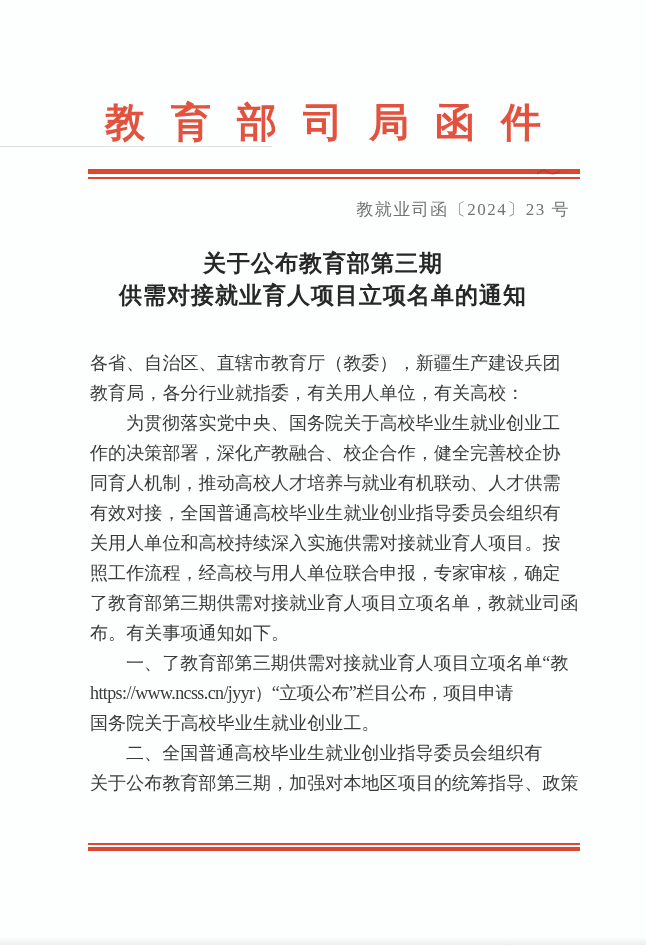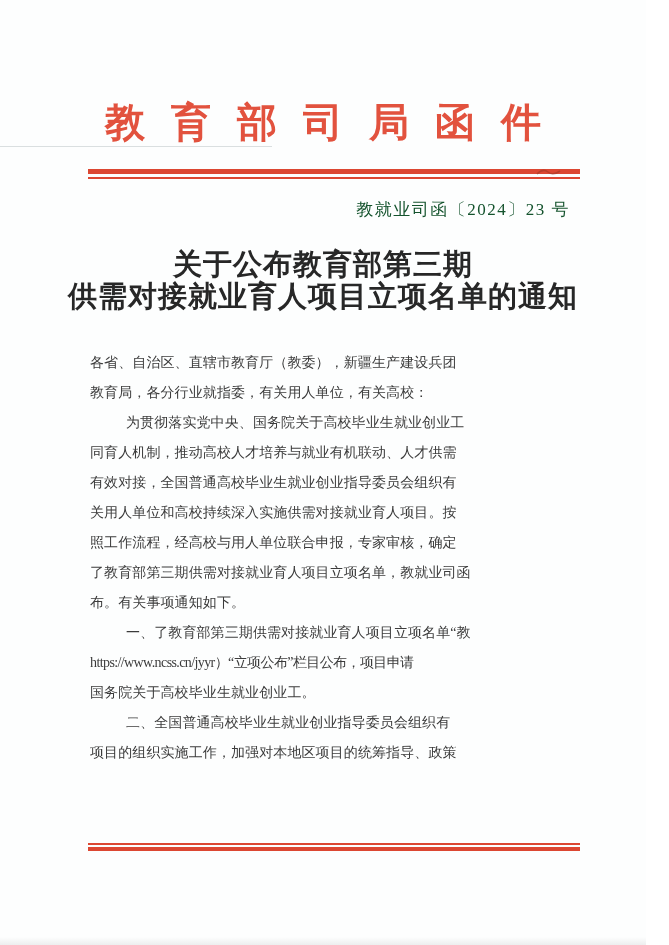--- a/index.html
+++ b/index.html
@@ -51,42 +51,42 @@
   .head-rule .gap   { height: 3px; }
   .head-rule .thin  { height: 2px; background: #dc4732; }
   .pen-mark { position: absolute; right: 18px; top: -4px; }
 
   .doc-number {
     position: absolute;
     top: 198px; left: 0;
     width: 570px;
     text-align: right;
     font-size: 17px;
-    color: #14532d;
+    color: #737373;
     letter-spacing: 1.5px;
     white-space: nowrap;
   }
   .notice-title {
     position: absolute;
     top: 248px; left: 0;
     width: 100%;
     margin: 0;
     text-align: center;
-    font-size: 29px;
+    font-size: 23px;
     font-weight: 700;
     line-height: 32px;
     letter-spacing: 1px;
     color: #272727;
     white-space: nowrap;
   }
   .body-text {
     position: absolute;
     top: 348px; left: 90px;
     width: 470px;
-    font-size: 14px;
+    font-size: 18px;
     line-height: 30px;
     color: #3b3b3b;
     letter-spacing: 0.1px;
   }
   .line { white-space: nowrap; height: 30px; }
   .line.indent { padding-left: 36px; }
   .line.stretch { letter-spacing: 7px; }
   .line.url-line { letter-spacing: -0.6px; }
   .foot-rule { position: absolute; left: 88px; top: 843px; width: 492px; }
   .foot-rule .thin  { height: 2px; background: #dc4732; }
@@ -117,31 +117,32 @@
 
   <h1 class="notice-title">
     <div>关于公布教育部第三期</div>
     <div>供需对接就业育人项目立项名单的通知</div>
   </h1>
 
   <div class="body-text">
     <div class="line">各省、自治区、直辖市教育厅（教委），新疆生产建设兵团</div>
     <div class="line">教育局，各分行业就指委，有关用人单位，有关高校：</div>
     <div class="line indent">为贯彻落实党中央、国务院关于高校毕业生就业创业工</div>
+    <div class="line">作的决策部署，深化产教融合、校企合作，健全完善校企协</div>
     <div class="line">同育人机制，推动高校人才培养与就业有机联动、人才供需</div>
     <div class="line">有效对接，全国普通高校毕业生就业创业指导委员会组织有</div>
     <div class="line">关用人单位和高校持续深入实施供需对接就业育人项目。按</div>
     <div class="line">照工作流程，经高校与用人单位联合申报，专家审核，确定</div>
     <div class="line">了教育部第三期供需对接就业育人项目立项名单，教就业司函</div>
     <div class="line">布。有关事项通知如下。</div>
     <div class="line indent">一、了教育部第三期供需对接就业育人项目立项名单“教</div>
     <div class="line url-line">https://www.ncss.cn/jyyr）“立项公布”栏目公布，项目申请</div>
     <div class="line">国务院关于高校毕业生就业创业工。</div>
     <div class="line indent">二、全国普通高校毕业生就业创业指导委员会组织有</div>
-    <div class="line">项目的组织实施工作，加强对本地区项目的统筹指导、政策</div>
+    <div class="line">关于公布教育部第三期，加强对本地区项目的统筹指导、政策</div>
   </div>
 
   <div class="foot-rule">
     <div class="thin"></div>
     <div class="gap"></div>
     <div class="thick"></div>
   </div>
 
 </div>
 

